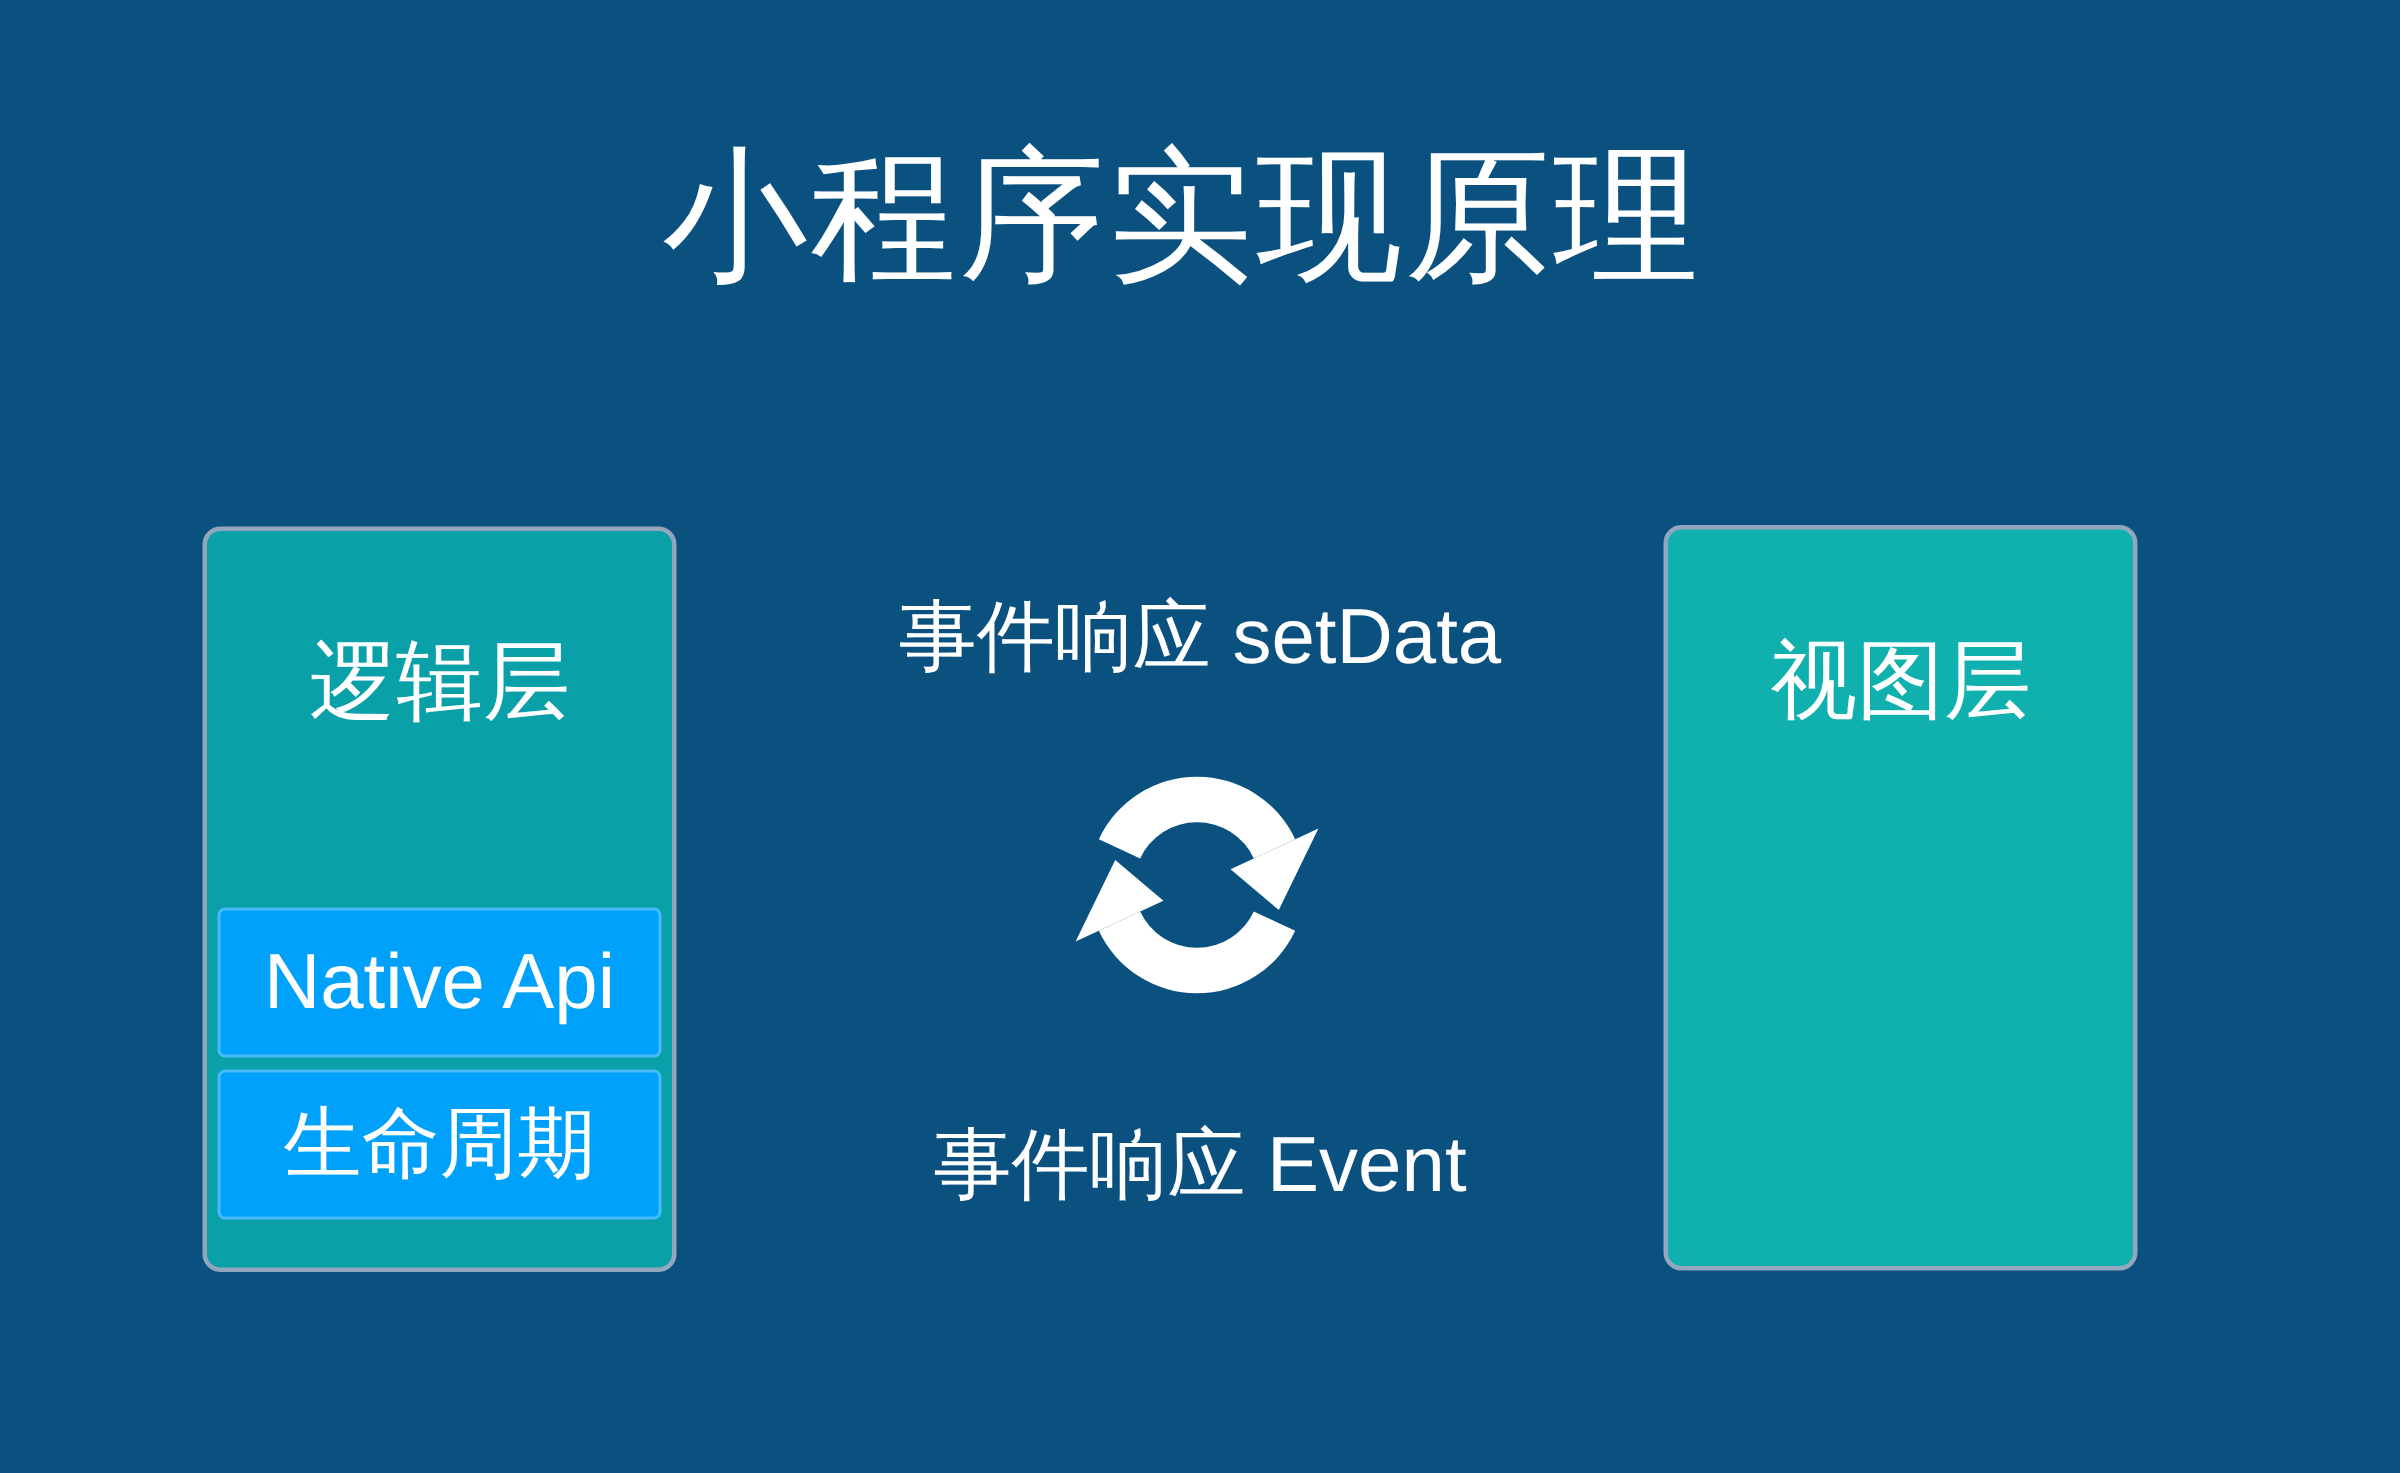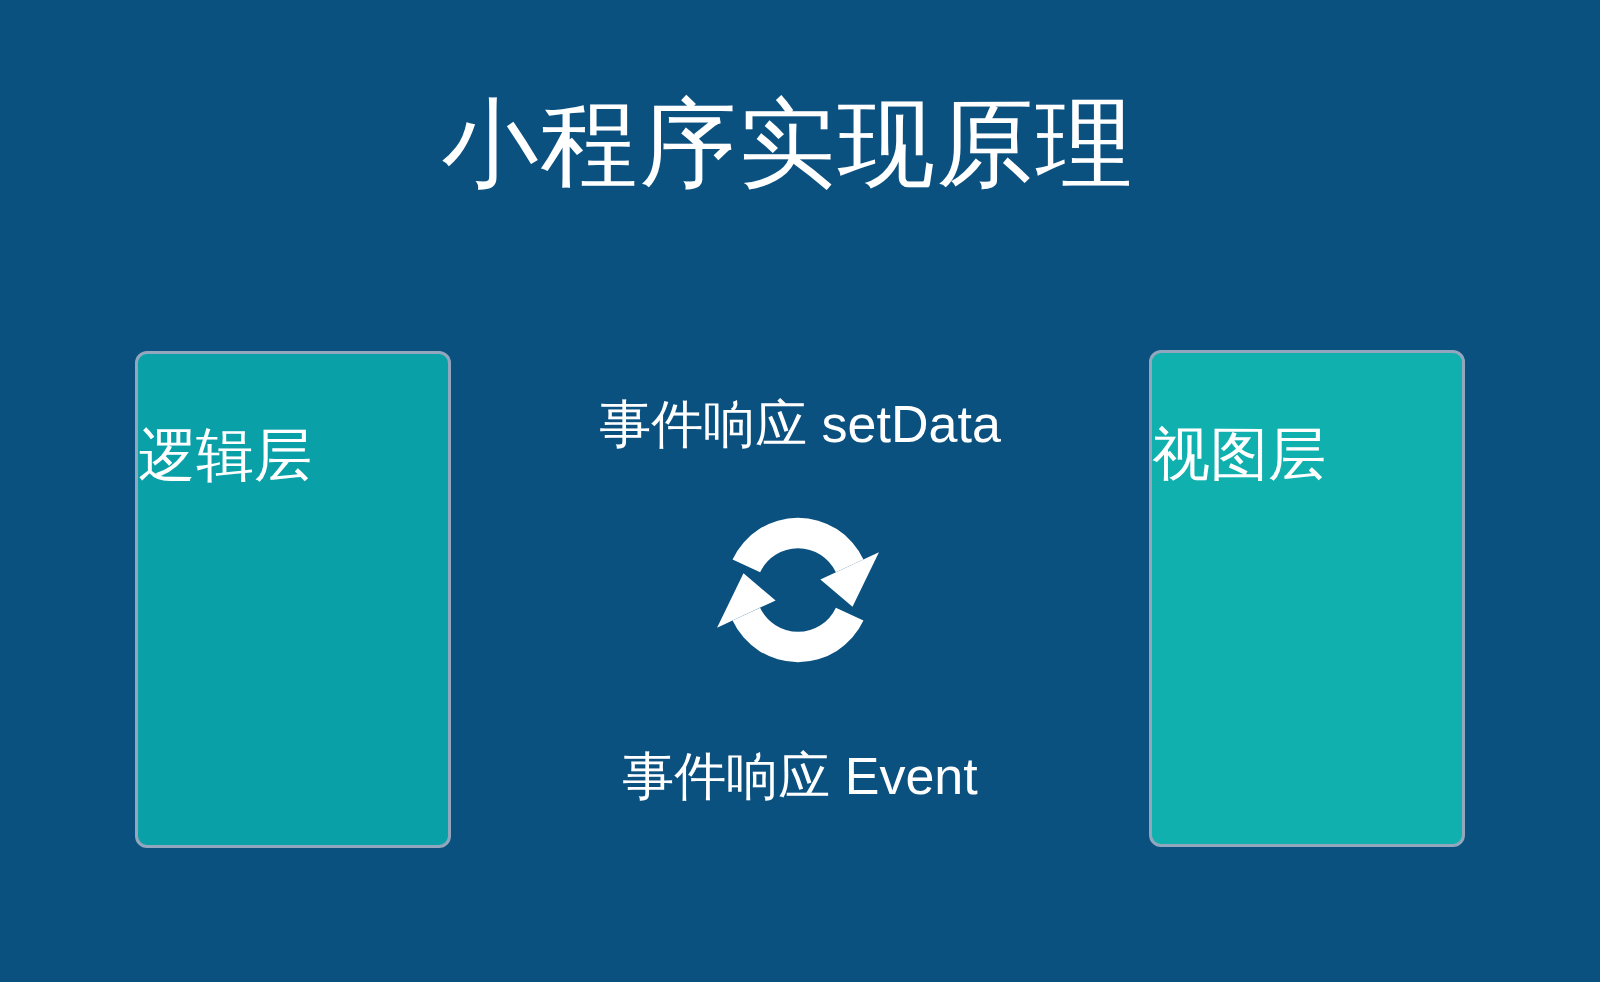--- a/index.html
+++ b/index.html
@@ -16,24 +16,24 @@
     text-align:center;
     font-size:97px;font-weight:500;letter-spacing:2px;
     color:var(--text,#FFFFFF);
   }
   .panel{
     position:absolute;
     width:316px;height:497px;
     box-sizing:border-box;
     border:3px solid var(--border,#92A7BD);
     border-radius:12px;
-    display:flex;flex-direction:row;
+    display:flex;flex-direction:column;
   }
   .panel-left{left:135px;top:351px;background:var(--teal-left,#0AA0A8);}
-  .panel-right{left:1149px;top:350px;background:var(--teal-right,#0FB0AD);}
+  .panel-right{left:1109px;top:350px;background:var(--teal-right,#0FB0AD);}
   .panel-title{
     box-sizing:border-box;
     height:251px;
     padding-top:66px;
     text-align:center;
     font-size:58px;line-height:1.2;
     font-weight:400;
   }
   .panel-items{
     padding:0 7px;
@@ -63,20 +63,28 @@
 </style>
 </head>
 <body>
 
 <div class="stage">
 
   <h1 class="title">小程序实现原理</h1>
 
   <section class="panel panel-left">
     <div class="panel-title">逻辑层</div>
+    <div class="panel-items">
+      <div class="item">
+        <span>Native Api</span>
+      </div>
+      <div class="item">
+        <span>生命周期</span>
+      </div>
+    </div>
   </section>
 
   <div class="flow-label flow-top">事件响应 setData</div>
 
   <div class="sync">
     <svg viewBox="0 0 100 100" xmlns="http://www.w3.org/2000/svg" aria-hidden="true">
       <g fill="#FFFFFF">
         <path d="M15.56 33.94 A38 38 0 0 1 84.44 33.94 L69.94 40.7 A22 22 0 0 0 30.06 40.7 Z"></path>
         <path d="M61.78 44.51 L92.6 30.14 L78.69 58.77 Z"></path>
         <g transform="rotate(180 50 50)">

